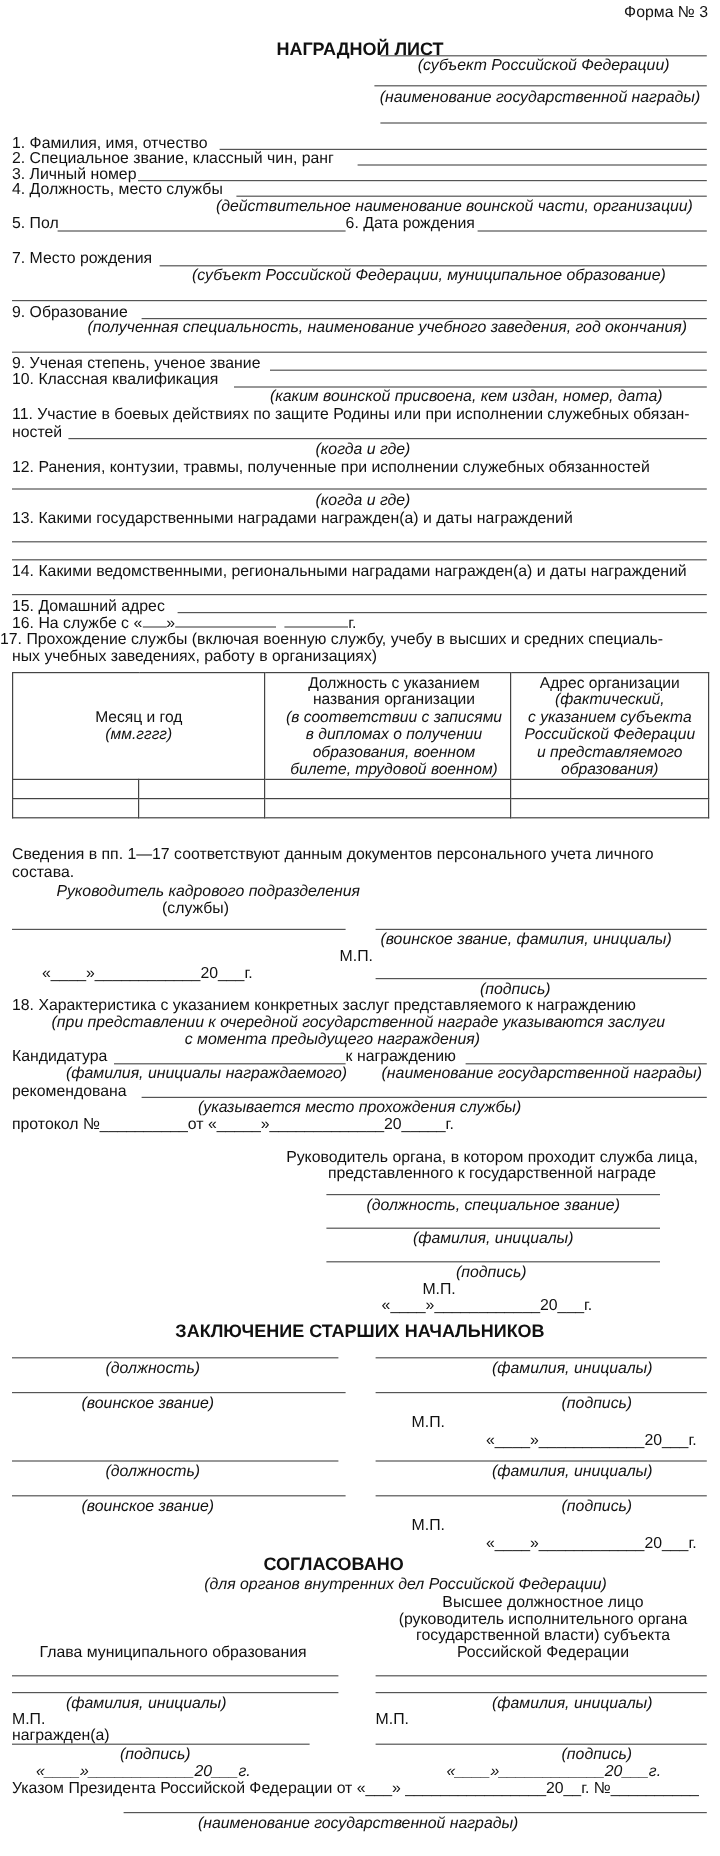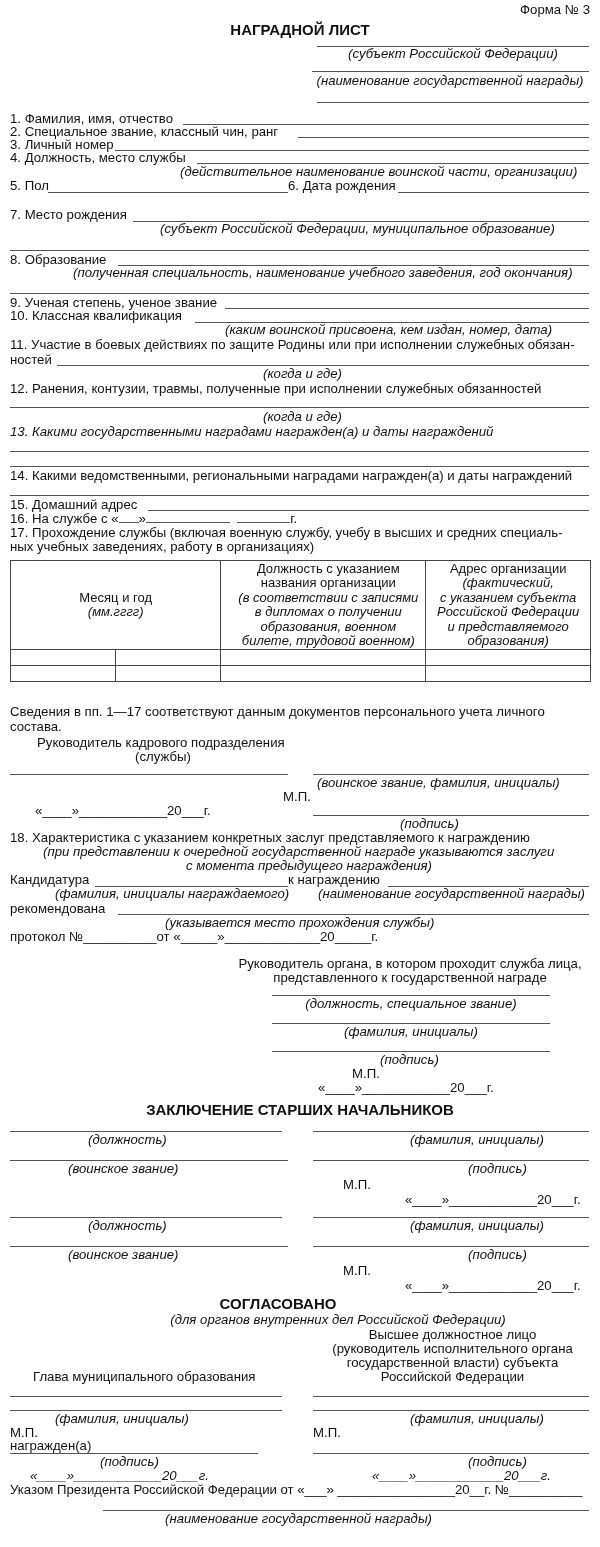--- a/index.html
+++ b/index.html
@@ -11,21 +11,21 @@
   .ln { position: absolute; height: 0; border-top: 1px solid #555; }
   .c { text-align: center; }
   table.svc { position: absolute; left: 10px; top: 560px; width: 581px; border-collapse: collapse; }
   table.svc td { border: 1px solid #444; padding: 0 2px; font-size: 13px; line-height: 14.5px; vertical-align: middle; }
   table.svc tr.body-row td { height: 14px; }
 </style>
 </head>
 <body>
 
 <div class="abs" style="right:10px; top:2px;">Форма № 3</div>
-<div class="abs b" style="left:0; width:600px; top:22px; font-size:15px;">
+<div class="abs b" style="left:0; width:600px; top:34px; font-size:15px;">
     <div class="c">НАГРАДНОЙ ЛИСТ</div>
   </div>
 <div class="ln" style="left:317px; width:272px; top:46px;"></div>
 <div class="abs it c" style="left:317px; width:272px; top:46px;">(субъект Российской Федерации)</div>
 <div class="ln" style="left:312px; width:277px; top:71px;"></div>
 <div class="abs it c" style="left:305px; width:290px; top:73px;">(наименование государственной награды)</div>
 <div class="ln" style="left:317px; width:272px; top:102px;"></div>
 
 <div class="abs" style="left:10px; top:111px;">1. Фамилия, имя, отчество</div>
 <div class="ln" style="left:183px; width:406px; top:124px;"></div>
@@ -38,48 +38,48 @@
 <div class="abs it" style="left:180px; top:164px;">(действительное наименование воинской части, организации)</div>
 <div class="abs" style="left:10px; top:178px;">5. Пол</div>
 <div class="ln" style="left:48px; width:240px; top:192px;"></div>
 <div class="abs" style="left:288px; top:178px;">6. Дата рождения</div>
 <div class="ln" style="left:398px; width:191px; top:192px;"></div>
 <div class="abs" style="left:10px; top:207px;">7. Место рождения</div>
 <div class="ln" style="left:133px; width:456px; top:221px;"></div>
 <div class="abs it" style="left:160px; top:221px;">(субъект Российской Федерации, муниципальное образование)</div>
 <div class="ln" style="left:10px; width:579px; top:250px;"></div>
 
-<div class="abs" style="left:10px; top:252px;">8. Образование</div>
+<div class="abs" style="left:10px; top:252px;">9. Образование</div>
 <div class="ln" style="left:118px; width:471px; top:265px;"></div>
 <div class="abs it" style="left:73px; top:265px;">(полученная специальность, наименование учебного заведения, год окончания)</div>
 <div class="ln" style="left:10px; width:579px; top:293px;"></div>
 <div class="abs" style="left:10px; top:295px;">9. Ученая степень, ученое звание</div>
 <div class="ln" style="left:225px; width:364px; top:308px;"></div>
 <div class="abs" style="left:10px; top:308px;">10. Классная квалификация</div>
 <div class="ln" style="left:195px; width:394px; top:322px;"></div>
 <div class="abs it" style="left:225px; top:322px;">(каким воинской присвоена, кем издан, номер, дата)</div>
 <div class="abs" style="left:10px; top:337px;">11. Участие в боевых действиях по защите Родины или при исполнении служебных обязан-</div>
 <div class="abs" style="left:10px; top:352px;">ностей</div>
 <div class="ln" style="left:57px; width:532px; top:365px;"></div>
 <div class="abs it" style="left:263px; top:366px;">(когда и где)</div>
 <div class="abs" style="left:10px; top:381px;">12. Ранения, контузии, травмы, полученные при исполнении служебных обязанностей</div>
 <div class="ln" style="left:10px; width:579px; top:407px;"></div>
 
 <div class="abs it" style="left:263px; top:409px;">(когда и где)</div>
-<div class="abs" style="left:10px; top:424px;font-style:italic;">13. Какими государственными наградами награжден(а) и даты награждений</div>
+<div class="abs" style="left:10px; top:424px;">13. Какими государственными наградами награжден(а) и даты награждений</div>
 <div class="ln" style="left:10px; width:579px; top:451px;"></div>
 <div class="ln" style="left:10px; width:579px; top:466px;"></div>
 <div class="abs" style="left:10px; top:468px;">14. Какими ведомственными, региональными наградами награжден(а) и даты награждений</div>
 <div class="ln" style="left:10px; width:579px; top:495px;"></div>
 <div class="abs" style="left:10px; top:497px;">15. Домашний адрес</div>
 <div class="ln" style="left:148px; width:441px; top:510px;"></div>
 <div class="abs" style="left:10px; top:511px;">
   <span>16. На службе с «</span><span style="display:inline-block;width:20px;border-bottom:1px solid #555;height:10px;"></span><span>»</span><span style="display:inline-block;width:84px;border-bottom:1px solid #555;height:10px;"></span>&nbsp;&nbsp;<span style="display:inline-block;width:53px;border-bottom:1px solid #555;height:10px;"></span><span>г.</span>
 </div>
-<div class="abs" style="left:10px; top:525px;">17. Прохождение службы (включая военную службу, учебу в высших и средних специаль-</div>
+<div class="abs" style="left:0; top:525px;">17. Прохождение службы (включая военную службу, учебу в высших и средних специаль-</div>
 <div class="abs" style="left:10px; top:539px;">ных учебных заведениях, работу в организациях)</div>
 
 <table class="svc">
   <tbody>
       <tr>
     <td colspan="2" class="c" style="width:183px; height:88px;">
       <div>Месяц и год</div>
       <div class="it">(мм.гггг)</div>
     </td>
     <td class="c" style="width:190px;padding-left:12px;">
@@ -109,33 +109,33 @@
     <td></td>
     <td></td>
     <td></td>
     <td></td>
   </tr>
 </tbody>
   </table>
 
 <div class="abs" style="left:10px; top:704px;">Сведения в пп. 1—17 соответствуют данным документов персонального учета личного</div>
 <div class="abs" style="left:10px; top:719px;">состава.</div>
-<div class="abs" style="left:37px; top:735px;">Руководитель кадрового подразделения</div>
+<div class="abs" style="left:47px; top:735px;font-style:italic;">Руководитель кадрового подразделения</div>
 <div class="abs" style="left:135px; top:749px;">(службы)</div>
 <div class="ln" style="left:10px; width:278px; top:774px;"></div>
 <div class="ln" style="left:313px; width:276px; top:774px;"></div>
 <div class="abs it" style="left:317px; top:775px;">(воинское звание, фамилия, инициалы)</div>
 <div class="abs" style="left:283px; top:789px;">М.П.</div>
 <div class="abs" style="left:35px; top:803px;">«____»____________20___г.</div>
 <div class="ln" style="left:313px; width:276px; top:815px;"></div>
 <div class="abs it" style="left:400px; top:816px;">(подпись)</div>
 
 <div class="abs" style="left:10px; top:830px;">18. Характеристика с указанием конкретных заслуг представляемого к награждению</div>
 <div class="abs it" style="left:43px; top:844px;">(при представлении к очередной государственной награде указываются заслуги</div>
-<div class="abs it" style="left:186px; top:858px;">с момента предыдущего награждения)</div>
+<div class="abs it" style="left:154px; top:858px;">с момента предыдущего награждения)</div>
 <div class="abs" style="left:10px; top:872px;">Кандидатура</div>
 <div class="ln" style="left:95px; width:193px; top:886px;"></div>
 <div class="abs" style="left:288px; top:872px;">к награждению</div>
 <div class="ln" style="left:388px; width:201px; top:886px;"></div>
 <div class="abs it" style="left:55px; top:886px;">(фамилия, инициалы награждаемого)</div>
 <div class="abs it" style="left:318px; top:886px;">(наименование государственной награды)</div>
 <div class="abs" style="left:10px; top:901px;">рекомендована</div>
 <div class="ln" style="left:118px; width:471px; top:914px;"></div>
 <div class="abs it" style="left:165px; top:915px;">(указывается место прохождения службы)</div>
 <div class="abs" style="left:10px; top:929px;">протокол №__________от «_____»_____________20_____г.</div>

